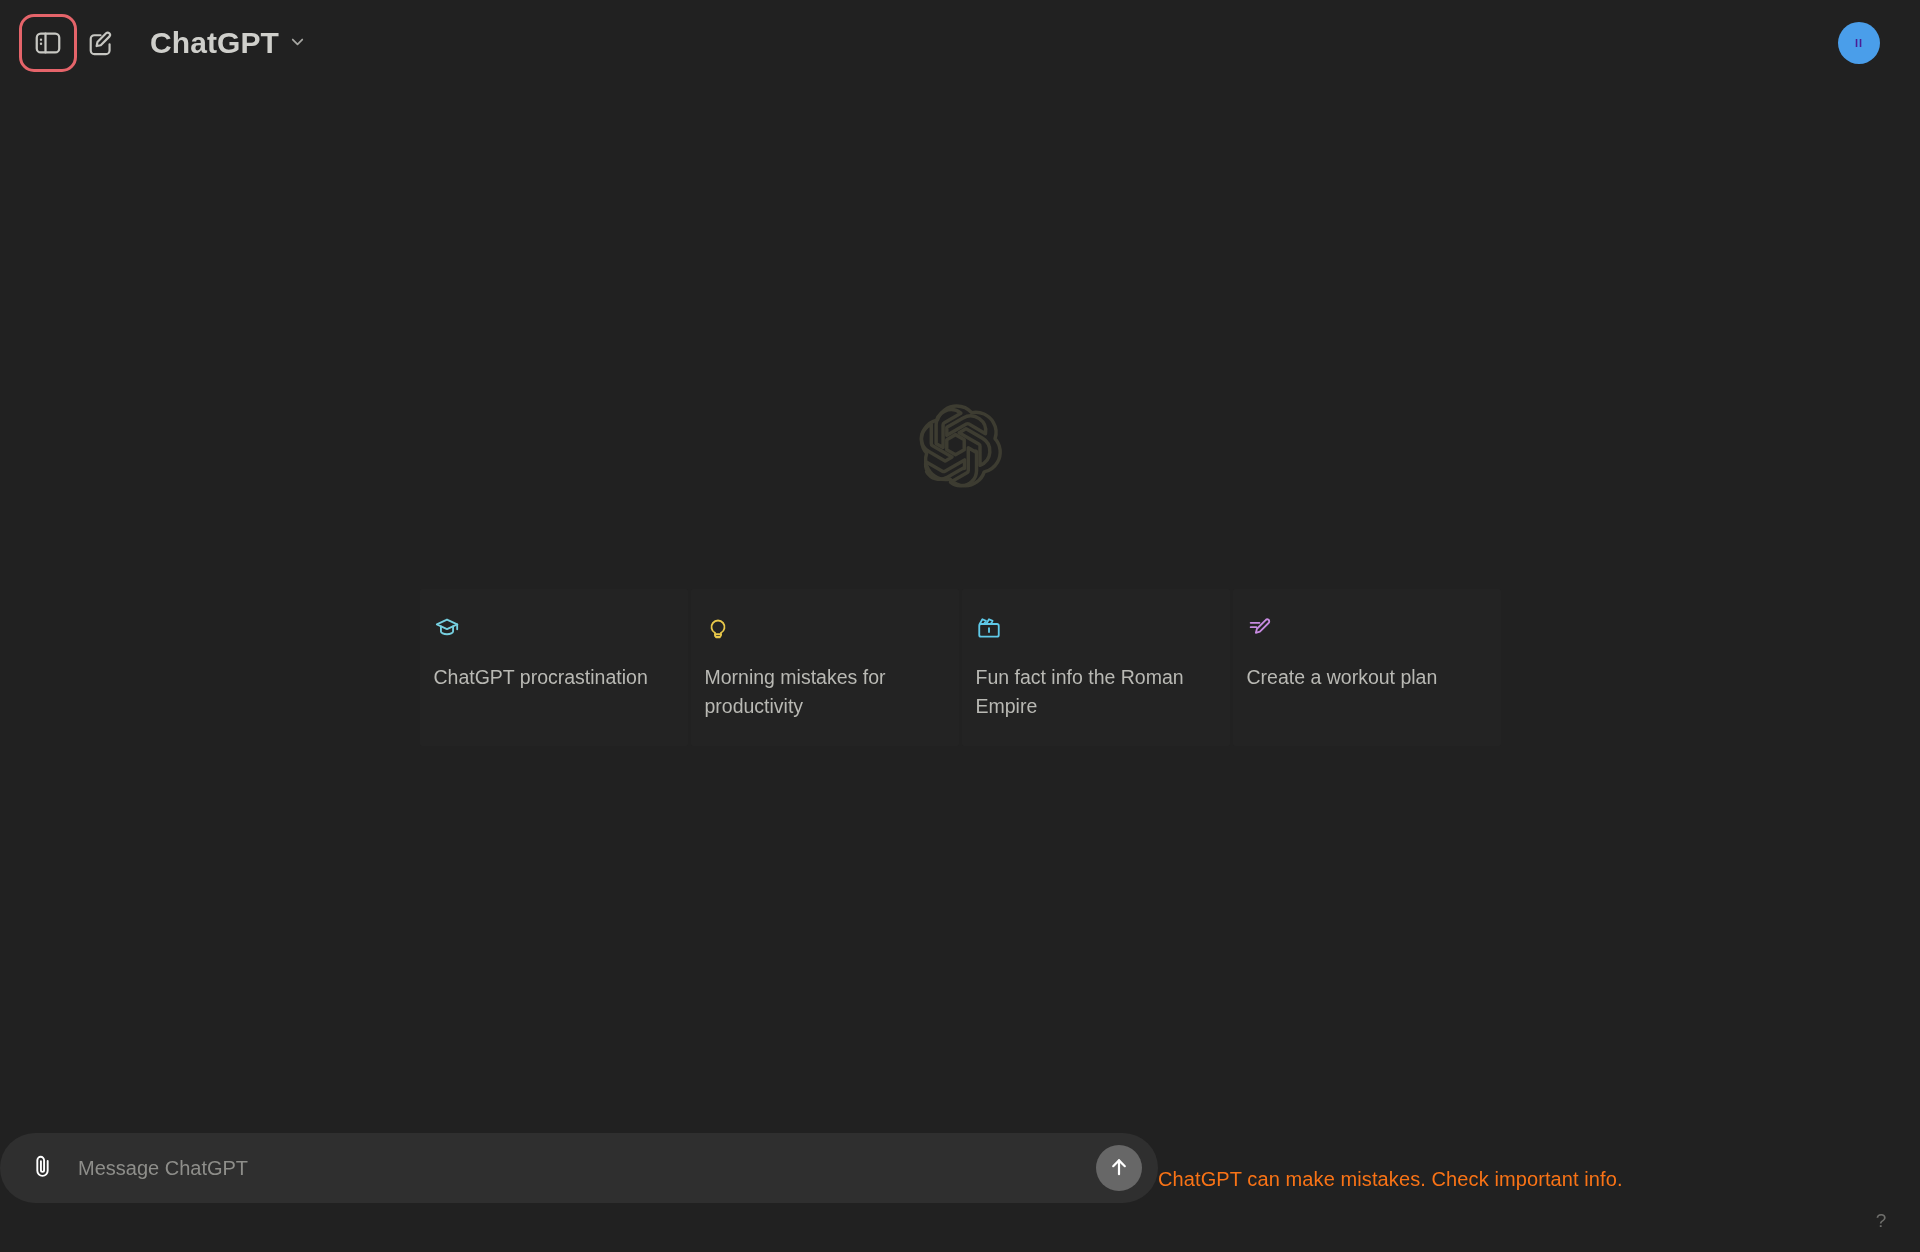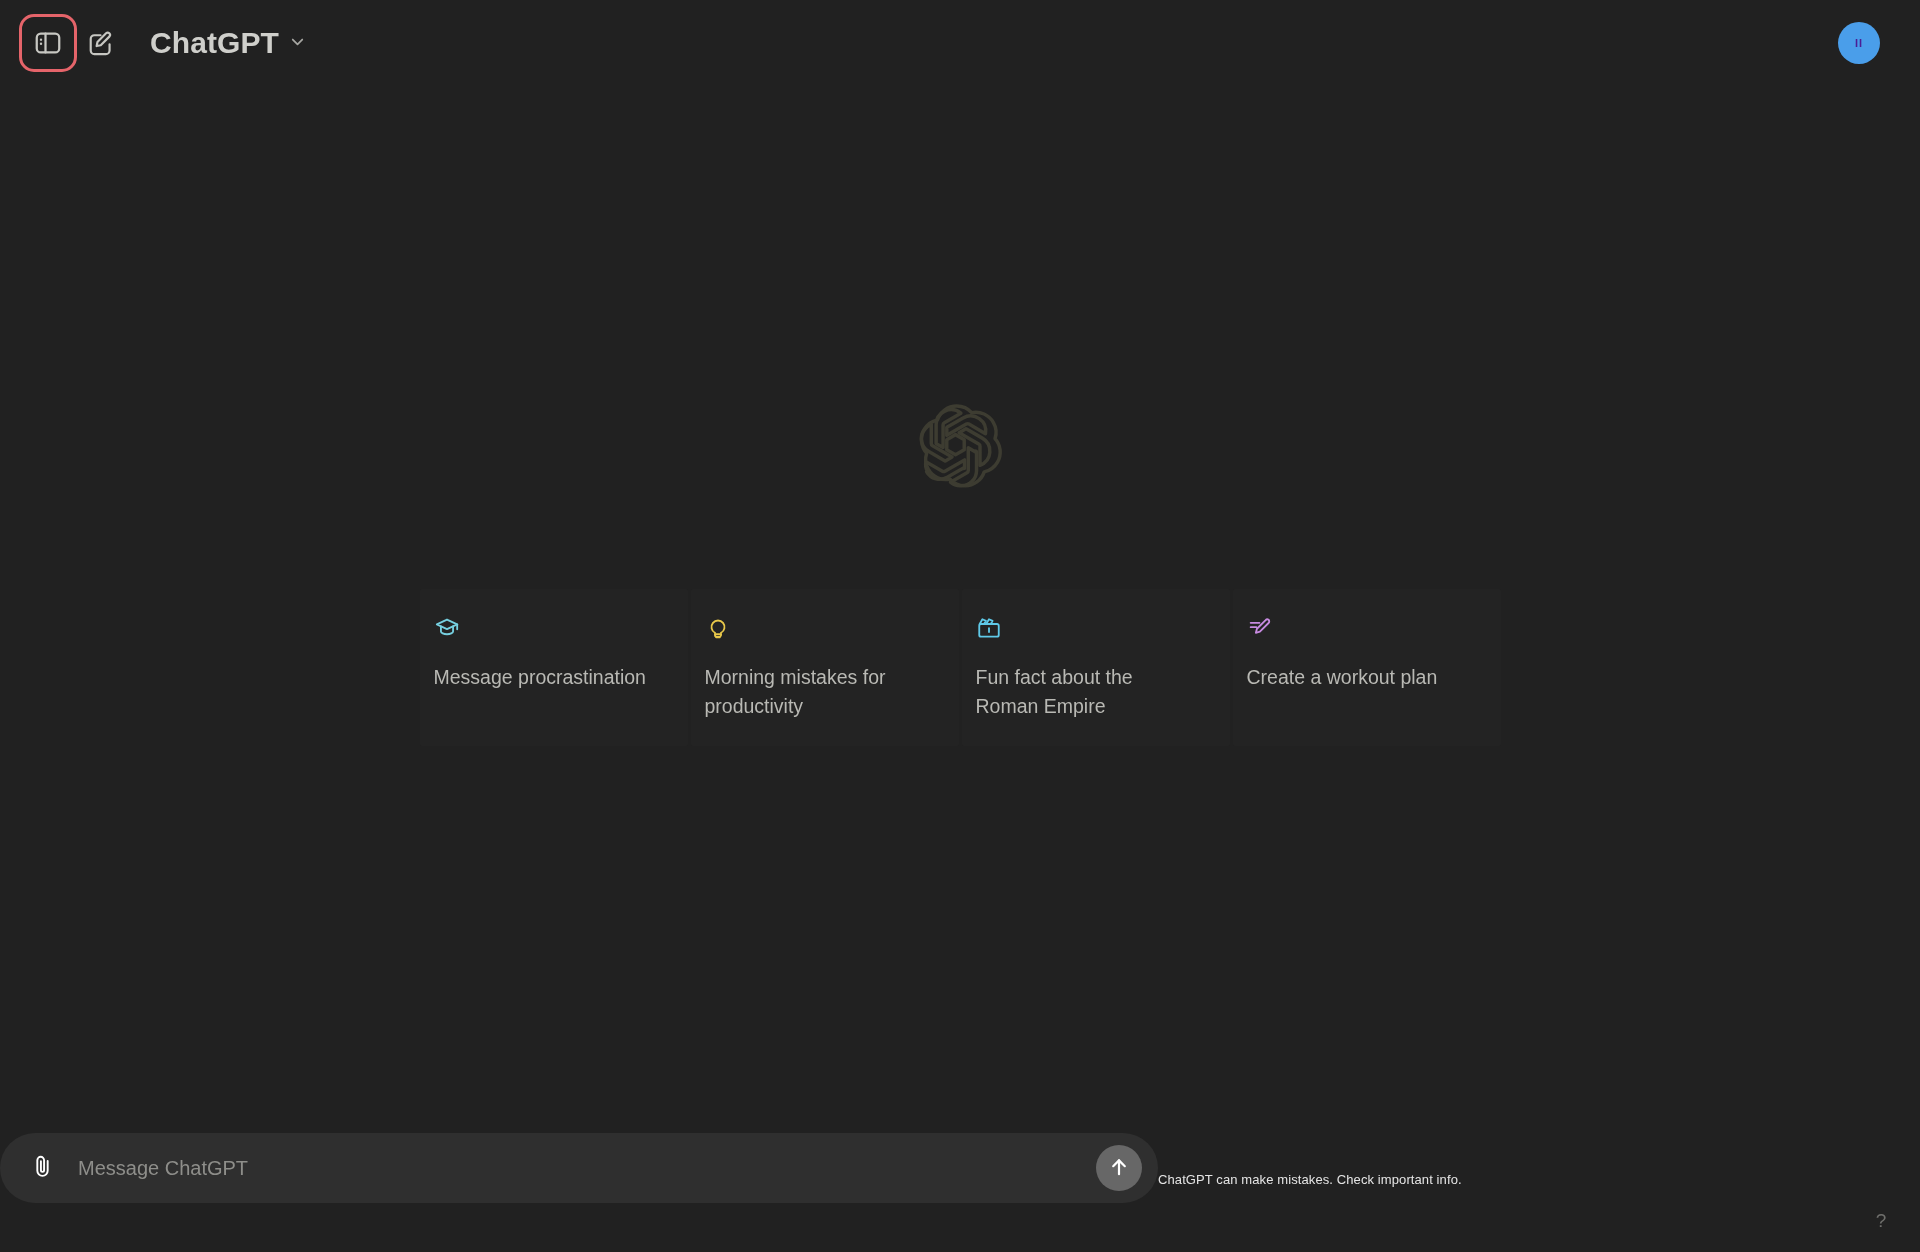--- a/index.html
+++ b/index.html
@@ -198,22 +198,22 @@
     border: none;
     display: flex;
     align-items: center;
     justify-content: center;
     cursor: pointer;
     flex: none;
   }
 
   .disclaimer {
     margin-top: 22px;
-    font-size: 13px;
-    color: #e5e5e5;
+    font-size: 20px;
+    color: #f97316;
     letter-spacing: 0.1px;
   }
 
   
   .help-btn {
     position: absolute;
     right: 22px;
     bottom: 14px;
     width: 34px;
     height: 34px;
@@ -286,21 +286,21 @@
   <div class="suggestions">
 
     <div class="card">
       <span class="card-icon">
         <svg width="26" height="26" viewBox="0 0 24 24" fill="none" stroke="#76d0e0" stroke-width="1.7" stroke-linecap="round" stroke-linejoin="round">
           <path d="M21.4 8.6 12 4.2 2.6 8.6 12 13z"></path>
           <path d="M6.4 10.6v4.6c0 1.3 2.5 2.6 5.6 2.6s5.6-1.3 5.6-2.6v-4.6"></path>
           <line x1="21.4" y1="8.6" x2="21.4" y2="13.2"></line>
         </svg>
       </span>
-      <span class="card-label">Message procrastination</span>
+      <span class="card-label">ChatGPT procrastination</span>
     </div>
 
     <div class="card">
       <span class="card-icon">
         <svg width="26" height="26" viewBox="0 0 24 24" fill="none" stroke="#e8c84a" stroke-width="1.7" stroke-linecap="round" stroke-linejoin="round">
           <path d="M9.2 16.4a6 6 0 1 1 5.6 0v2a1.6 1.6 0 0 1-1.6 1.6h-2.4a1.6 1.6 0 0 1-1.6-1.6z"></path>
           <line x1="9.6" y1="17.6" x2="14.4" y2="17.6"></line>
           <line x1="10.3" y1="20.6" x2="13.7" y2="20.6"></line>
         </svg>
       </span>
@@ -309,21 +309,21 @@
 
     <div class="card">
       <span class="card-icon">
         <svg width="26" height="26" viewBox="0 0 24 24" fill="none" stroke="#5fc9e8" stroke-width="1.7" stroke-linecap="round" stroke-linejoin="round">
           <path d="M4.6 8.3h14.8a1.6 1.6 0 0 1 1.6 1.6v8.5a1.6 1.6 0 0 1-1.6 1.6H4.6A1.6 1.6 0 0 1 3 18.4V9.9a1.6 1.6 0 0 1 1.6-1.6z"></path>
           <path d="M3.4 8.3 5.9 3.9l3.3 1.5-1.8 2.9"></path>
           <path d="M9.4 8.3 12 3.9l3.3 1.5-1.6 2.9"></path>
           <line x1="12" y1="12.2" x2="12" y2="15.8"></line>
         </svg>
       </span>
-      <span class="card-label">Fun fact about the Roman Empire</span>
+      <span class="card-label">Fun fact info the Roman Empire</span>
     </div>
 
     <div class="card">
       <span class="card-icon">
         <svg width="26" height="26" viewBox="0 0 24 24" fill="none" stroke="#c78ae0" stroke-width="1.7" stroke-linecap="round" stroke-linejoin="round">
           <line x1="3.4" y1="7.2" x2="11.5" y2="7.2"></line>
           <line x1="3.4" y1="11.2" x2="8.6" y2="11.2"></line>
           <path d="M19.9 4.4a2.1 2.1 0 0 1 0 3l-8 8-3.7 1 1-3.7 8-8a2.1 2.1 0 0 1 2.7-.3z"></path>
         </svg>
       </span>

